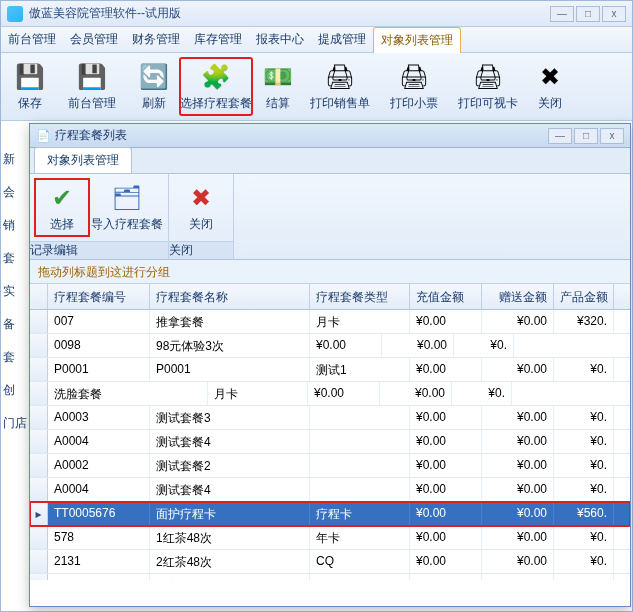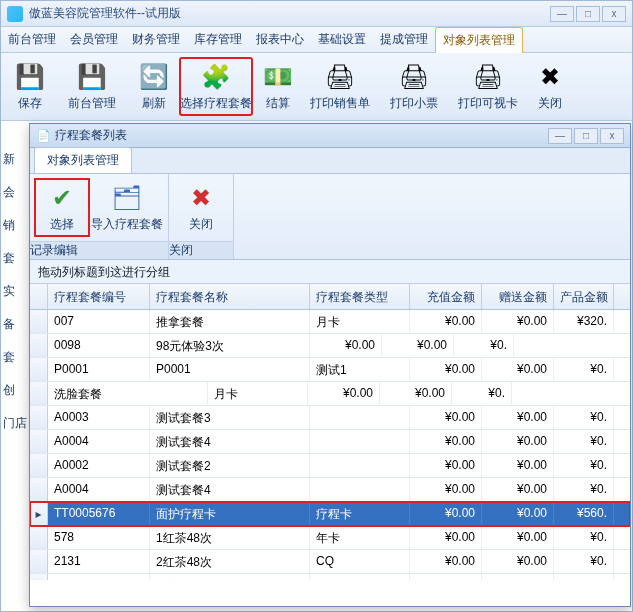--- a/index.html
+++ b/index.html
@@ -24,33 +24,33 @@
 .child-titlebar .title{flex:1;color:#1a3a6a}
 .tabstrip{height:26px;background:#e2ecf8;display:flex;align-items:flex-end;padding:0 4px;border-bottom:1px solid #b0c4de}
 .tab{padding:4px 12px;background:#fff;border:1px solid #b0c4de;border-bottom:none;border-radius:3px 3px 0 0;color:#1a3a6a}
 .ribbon{height:86px;background:linear-gradient(#f0f6fd,#e2ecf8);display:flex;border-bottom:1px solid #b0c4de}
 .rgroup{border-right:1px solid #c0d0e8;display:flex;flex-direction:column}
 .rgroup-body{flex:1;display:flex;padding:4px}
 .rgroup-label{height:18px;text-align:left;color:#1a3a6a;background:rgba(200,218,240,0.5);border-top:1px solid #c0d0e8}
 .rbtn{width:56px;display:flex;flex-direction:column;align-items:center;justify-content:center;cursor:pointer}
 .rbtn.wide{width:74px}
 .rbtn.highlight{border:2px solid #e02020}
-.groupbar{height:24px;background:#eaf2fb;padding:4px 8px;color:#0f172a;border-bottom:1px solid #c0d0e8}
+.groupbar{height:24px;background:#eaf2fb;padding:4px 8px;color:#a16207;border-bottom:1px solid #c0d0e8}
 .grid{position:relative}
 .grid-header{display:flex;background:linear-gradient(#f4f8fd,#e4ecf8);border-bottom:1px solid #b0c4de;height:26px}
 .gh{padding:5px 6px;border-right:1px solid #c0d0e8;color:#1a3a6a;overflow:hidden;white-space:nowrap}
 .grid-body{max-height:270px;overflow:auto}
 .gr{display:flex;height:24px;border-bottom:1px solid #e0e8f2}
 .gr.selected{background:#3670c0;color:#fff}
 .gr.selected.highlight{outline:2px solid #e02020;outline-offset:-1px}
 .row-ind{width:18px;border-right:1px solid #c0d0e8;background:linear-gradient(#f4f8fd,#e4ecf8);display:flex;align-items:center;justify-content:center;color:#2a4a7a}
 .gr.selected .row-ind{background:linear-gradient(#f4f8fd,#e4ecf8);color:#2a4a7a}
 .gc{padding:4px 6px;border-right:1px solid #e8eef7;overflow:hidden;white-space:nowrap}
 .gr.selected .gc{border-right-color:#4a80c8}
-.c0{width:102px}.c1{width:160px}.c2{width:100px}.c3{width:72px;text-align:right}.c4{width:72px;text-align:right}.c5{width:60px;text-align:right}
+.c0{width:102px}.c1{width:160px}.c2{width:100px}.c3{width:72px;text-align:left}.c4{width:72px;text-align:right}.c5{width:60px;text-align:right}
 .sidelabels{position:absolute;left:2px;top:150px;display:flex;flex-direction:column;gap:16px;color:#1a3a6a}
 .sidelabels span{writing-mode:horizontal-tb}
 </style>
 </head>
 <body>
 
 <div class="main-window">
   <div class="titlebar">
     <div class="logo"></div>
     <div class="title">傲蓝美容院管理软件--试用版</div>
@@ -59,21 +59,20 @@
       <div class="winbtn">□</div>
       <div class="winbtn">x</div>
     </div>
   </div>
   <div class="menubar" id="menubar">
       <div class="menuitem">前台管理</div>
       <div class="menuitem">会员管理</div>
       <div class="menuitem">财务管理</div>
       <div class="menuitem">库存管理</div>
       <div class="menuitem">报表中心</div>
-      <div class="menuitem">基础设置</div>
       <div class="menuitem">提成管理</div>
       <div class="menuitem active">对象列表管理</div>
     </div>
   <div class="toolbar" id="toolbar">
       <div class="toolbtn">
         <div class="toolicon">💾</div>
         <div class="toollabel">保存</div>
       </div>
       <div class="toolbtn wide">
         <div class="toolicon">💾</div>

